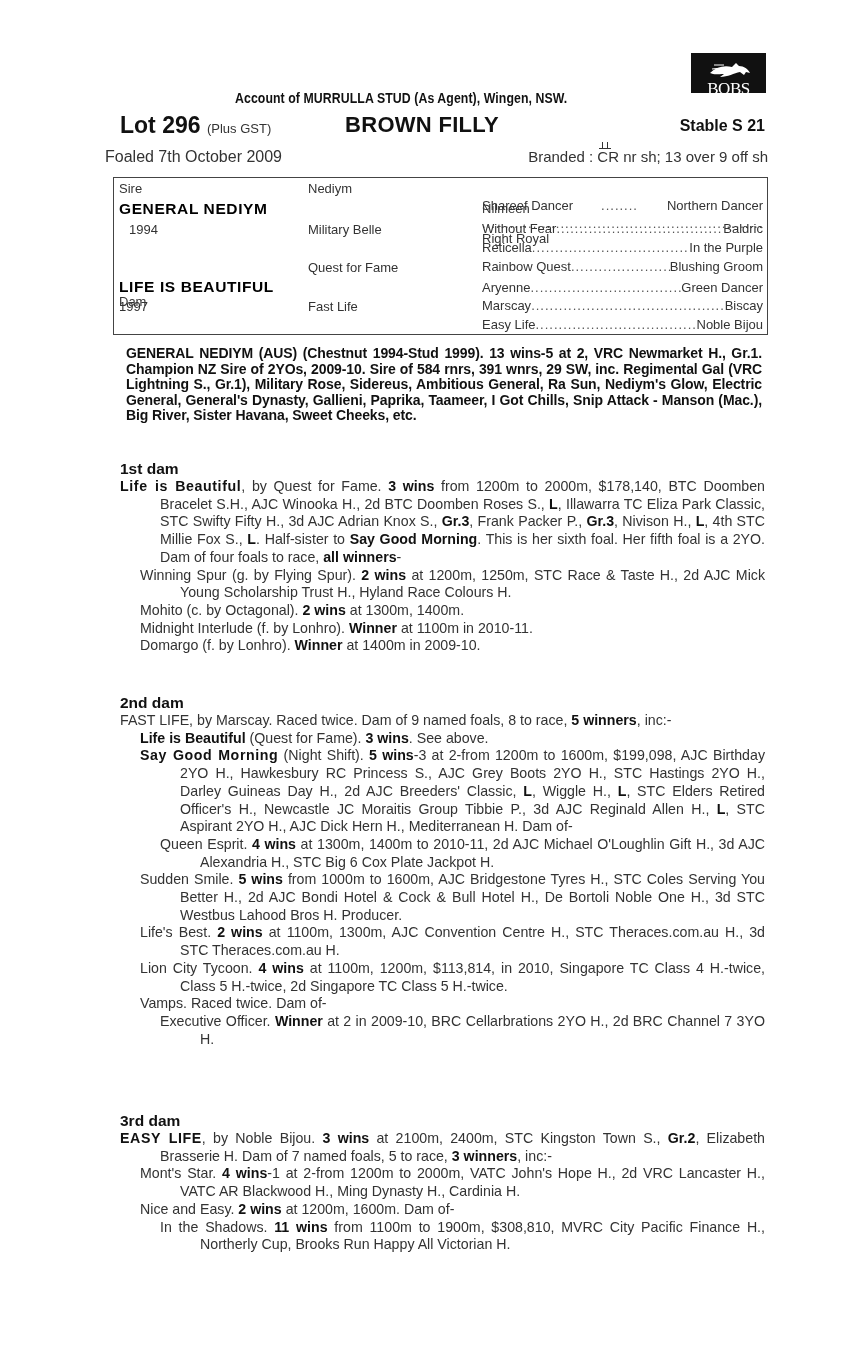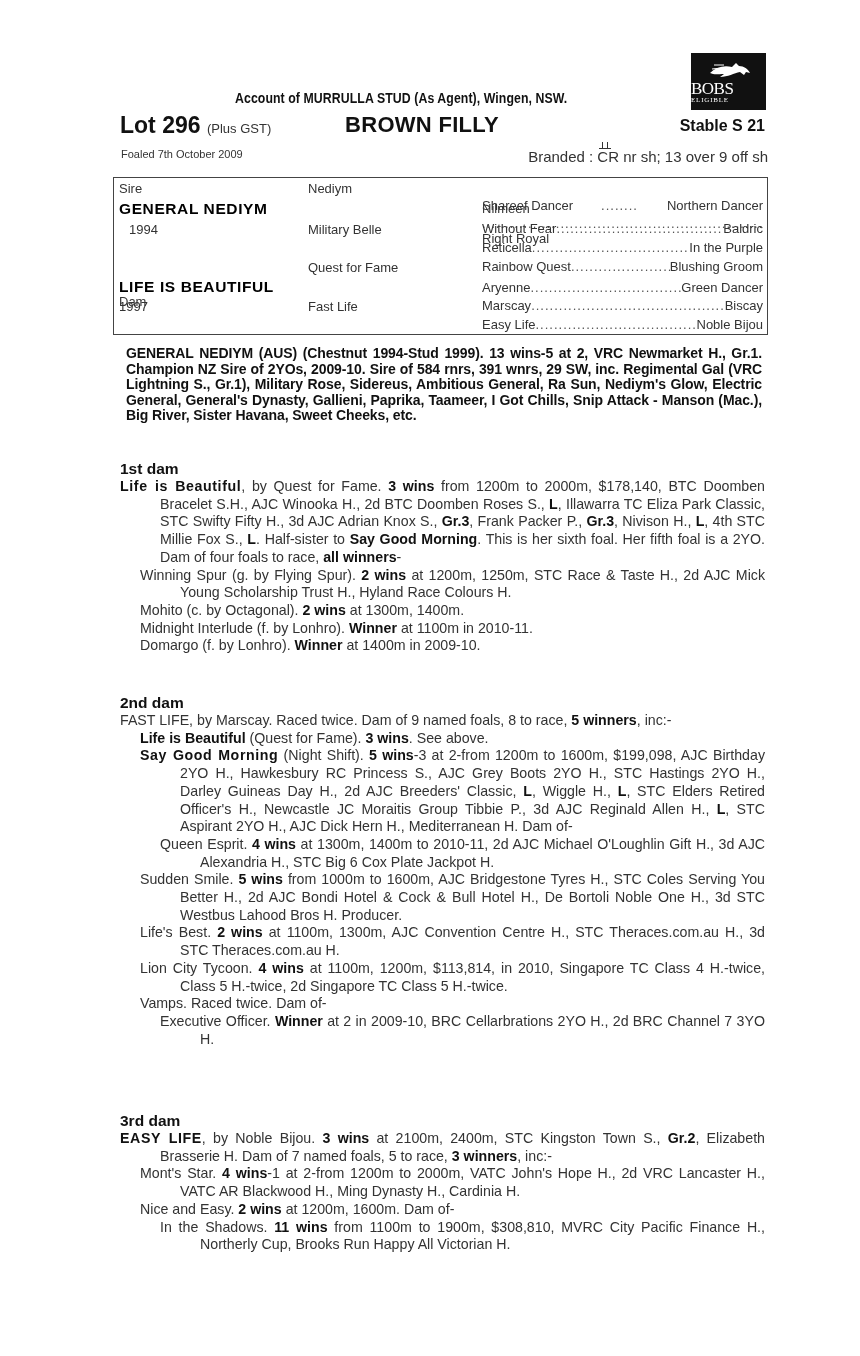--- a/index.html
+++ b/index.html
@@ -3,39 +3,39 @@
   <meta charset="utf-8">
   <style>
     html, body { margin: 0; padding: 0; background: #ffffff; }
     body {
       width: 860px; height: 1356px; position: relative; overflow: hidden;
       font-family: "Liberation Sans", sans-serif; color: #222;
     }
 
     
     .logo {
-      position: absolute; left: 691px; top: 53px; width: 75px; height: 57px;
-      background: #111; color: #fff; 
+      position: absolute; left: 691px; top: 53px; width: 75px; height: 40px;
+      background: #111; color: #fff; text-align: center;
     }
     .logo svg { display: block; margin: 6px auto 0; }
     .logo .bobs { font-family: "Liberation Serif", serif; font-size: 17px; line-height: 15px; letter-spacing: -0.5px; margin-top: 0px; }
     .logo .elig { font-family: "Liberation Serif", serif; font-size: 7px; letter-spacing: 0.8px; line-height: 9px; }
 
     .account {
       position: absolute; left: 235px; top: 89px; font-size: 15px; font-weight: bold;
       transform: scaleX(0.82); transform-origin: left top; letter-spacing: 0.1px; color: #111;
       white-space: nowrap;
     }
     .lotline { position: absolute; left: 120px; top: 112px; width: 645px; height: 28px; }
     .lot { position: absolute; left: 0; top: 0; font-size: 23px; font-weight: bold; color: #111; }
     .lot .gst { font-size: 13px; font-weight: normal; color: #333; }
     .sex { position: absolute; left: 225px; top: 0; font-size: 22px; font-weight: bold; color: #111; letter-spacing: 0.3px; }
     .stable { position: absolute; right: 0; top: 5px; font-size: 16px; font-weight: bold; color: #111; }
 
-    .foaled { position: absolute; left: 121px; top: 148px; font-size: 11px; color: #333; }
+    .foaled { position: absolute; left: 105px; top: 148px; font-size: 16px; color: #333; }
     .branded { position: absolute; right: 92px; top: 148px; font-size: 15px; color: #333; white-space: nowrap; }
     .brand-mark { display: inline-block; position: relative; font-weight: normal; padding-top: 0; }
     .brand-mark .bar { position: absolute; left: 2px; top: -6px; width: 12px; height: 6px;
       border-bottom: 1px solid #333; }
     .brand-mark .bar::before, .brand-mark .bar::after { content: ""; position: absolute; top: 0; width: 1px; height: 6px; background: #333; }
     .brand-mark .bar::before { left: 3px; } .brand-mark .bar::after { left: 8px; }
 
     
     .pedigree {
       position: absolute; left: 113px; top: 177px; width: 655px; height: 158px;

